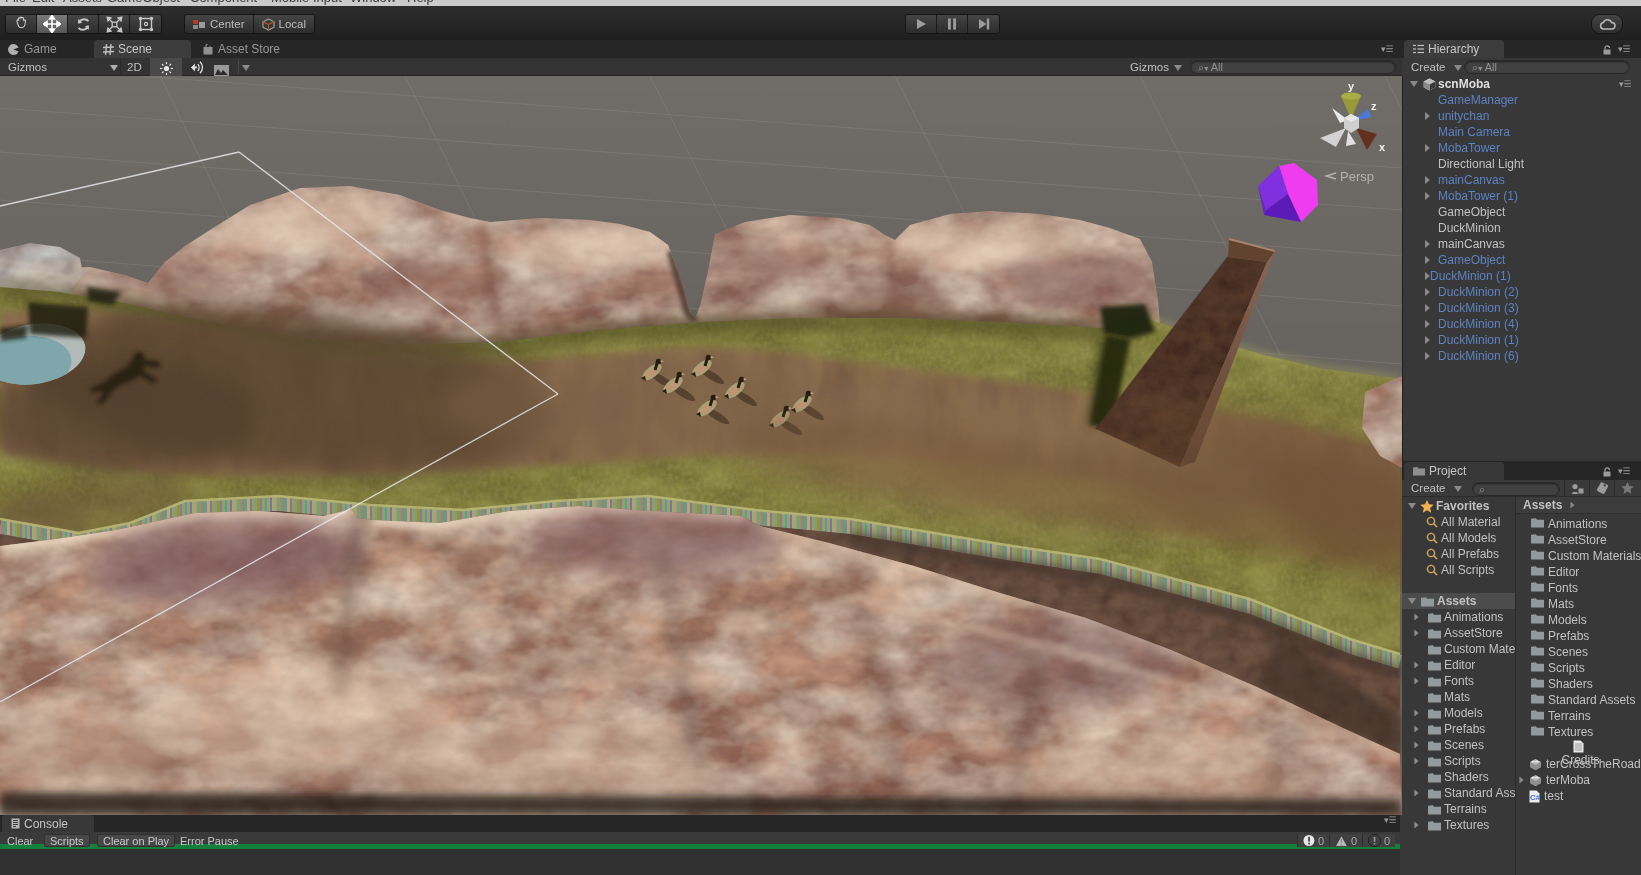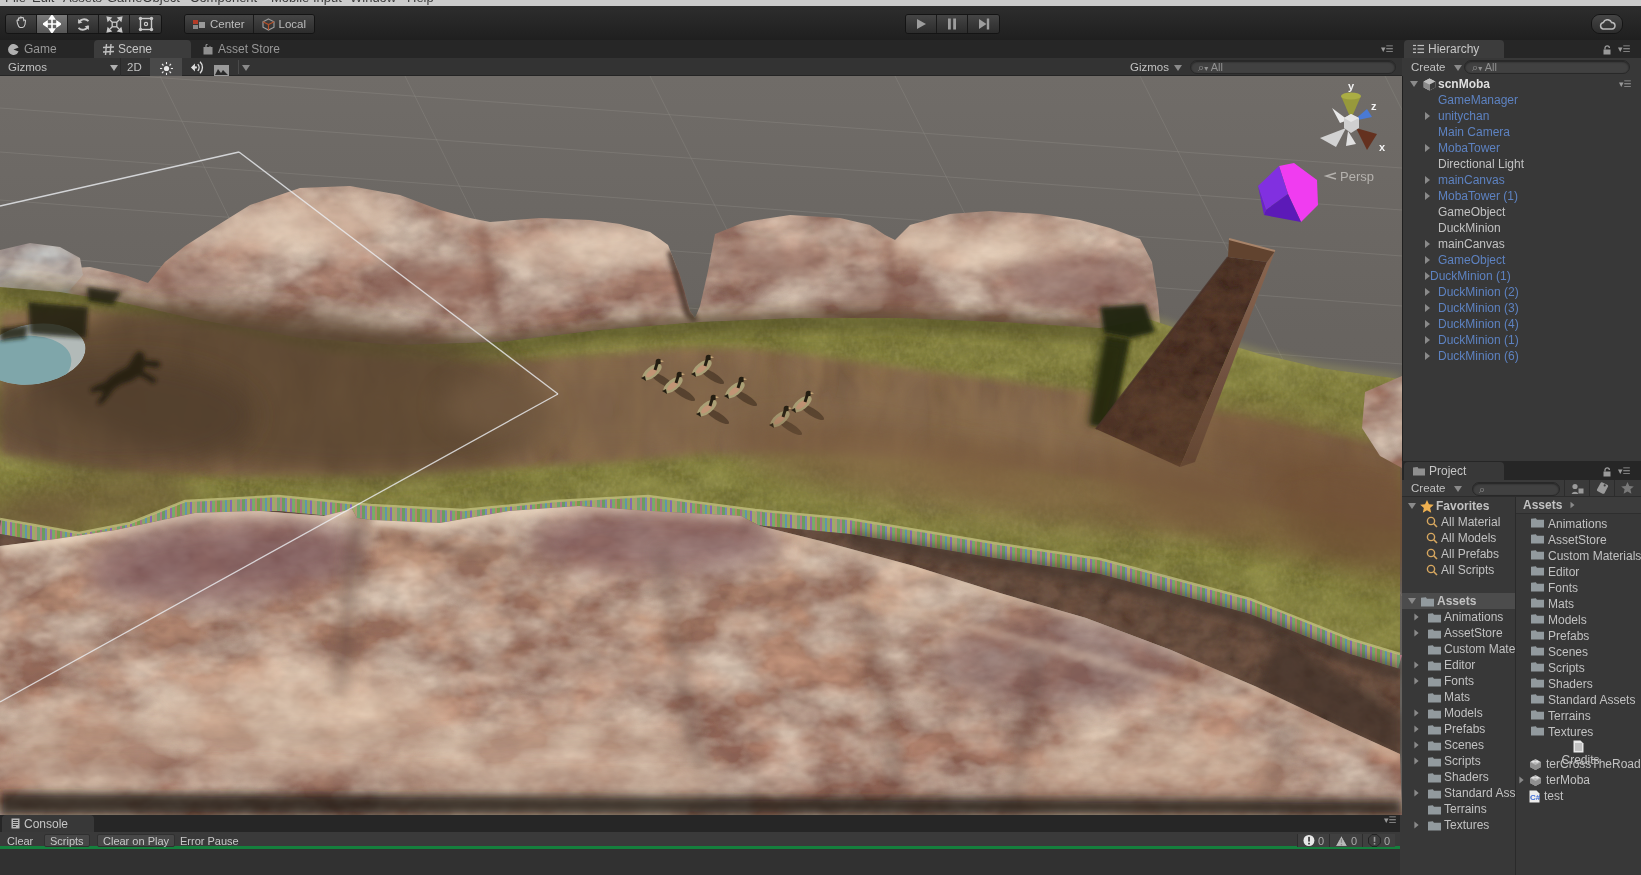--- a/index.html
+++ b/index.html
@@ -34,21 +34,21 @@
 .arrow{width:0;height:0;border-left:5px solid #8a8a8a;border-top:4px solid transparent;border-bottom:4px solid transparent;display:inline-block;}
 .darrow{width:0;height:0;border-top:6px solid #8a8a8a;border-left:4.5px solid transparent;border-right:4.5px solid transparent;display:inline-block;}
 
 #projtabs{left:1402px;top:461px;width:239px;height:19px;background:#262626;}
 #projbar{left:1402px;top:480px;width:239px;height:17px;background:#3a3a3a;border-bottom:1px solid #2c2c2c;}
 #projleft{left:1402px;top:497px;width:113px;height:378px;background:#383838;overflow:hidden;}
 #projright{left:1516px;top:497px;width:125px;height:378px;background:#383838;overflow:hidden;}
 #projdiv{left:1515px;top:497px;width:1px;height:378px;background:#2a2a2a;}
 
 #constabs{left:0;top:815px;width:1400px;height:17px;background:#262626;}
-#consbar{left:0;top:832px;width:1400px;height:17px;background:#3a3a3a;border-bottom:3px solid #15803d;}
+#consbar{left:0;top:832px;width:1400px;height:17px;background:#3a3a3a;border-bottom:5px solid #15803d;}
 #consbody{left:0;top:849px;width:1400px;height:26px;background:#313131;}
 .cbtn{position:absolute;top:2px;height:13px;font-size:11px;color:#c8c8c8;display:flex;align-items:center;padding:0 5px;}
 .menuicon{color:#9a9a9a;font-size:9px;letter-spacing:0;}
 </style>
 </head>
 <body>
 <div id="stage">
 
   <div class="abs" id="menubar">
     <span style="left:5px">File</span>

